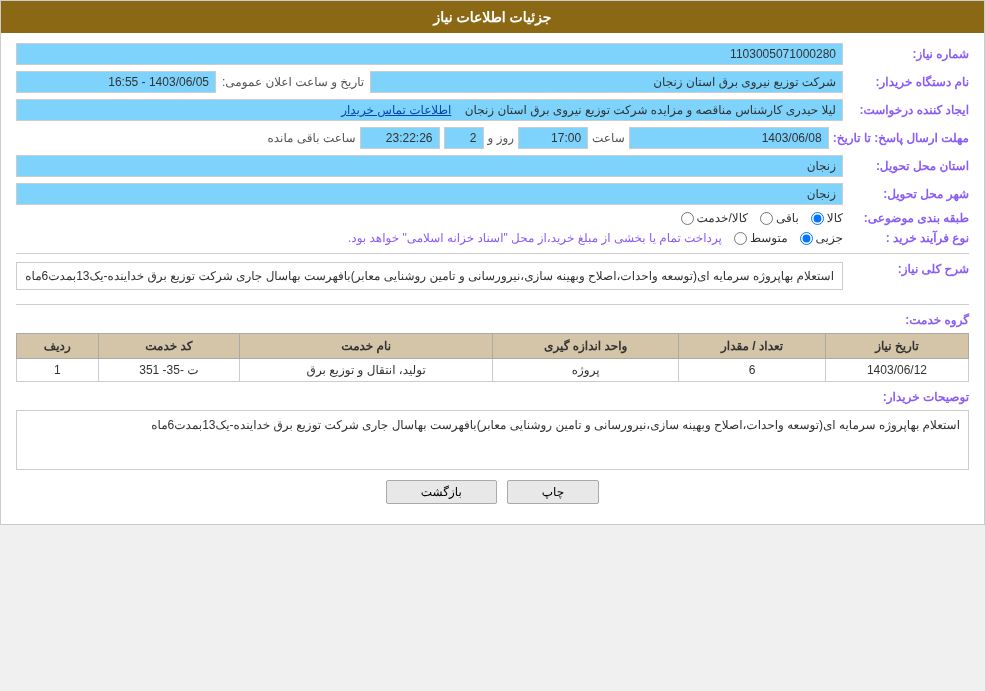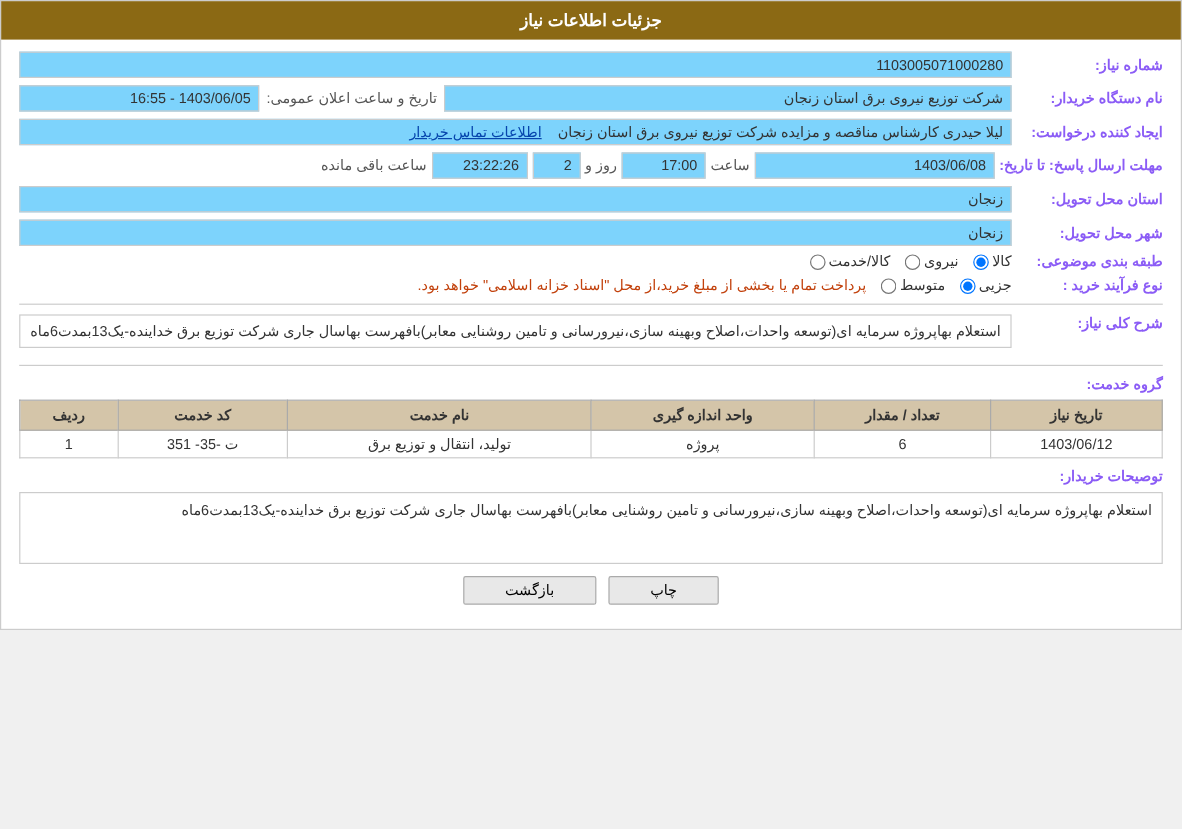--- a/index.html
+++ b/index.html
@@ -212,35 +212,35 @@
     </div>
 
     <div class="row">
       <span class="label">طبقه بندی موضوعی:</span>
       <div class="radio-group">
         <div class="radio-item">
           <span>کالا/خدمت</span>
           <input type="radio" name="category" style="">
         </div>
         <div class="radio-item">
-          <span>نیروی</span>
+          <span>باقی</span>
           <input type="radio" name="category" style="">
         </div>
         <div class="radio-item">
           <span>کالا</span>
           <input type="radio" name="category" checked="" style="">
         </div>
       </div>
     </div>
 
     <div class="row">
       <span class="label">نوع فرآیند خرید :</span>
       <div class="radio-group">
         <div class="radio-item">
-          <span style="color:#c2410c;">پرداخت تمام یا بخشی از مبلغ خرید،از محل "اسناد خزانه اسلامی" خواهد بود.</span>
+          <span style="color:#8b5cf6;">پرداخت تمام یا بخشی از مبلغ خرید،از محل "اسناد خزانه اسلامی" خواهد بود.</span>
         </div>
         <div class="radio-item">
           <span>متوسط</span>
           <input type="radio" name="process" style="">
         </div>
         <div class="radio-item">
           <span>جزیی</span>
           <input type="radio" name="process" checked="" style="">
         </div>
       </div>

